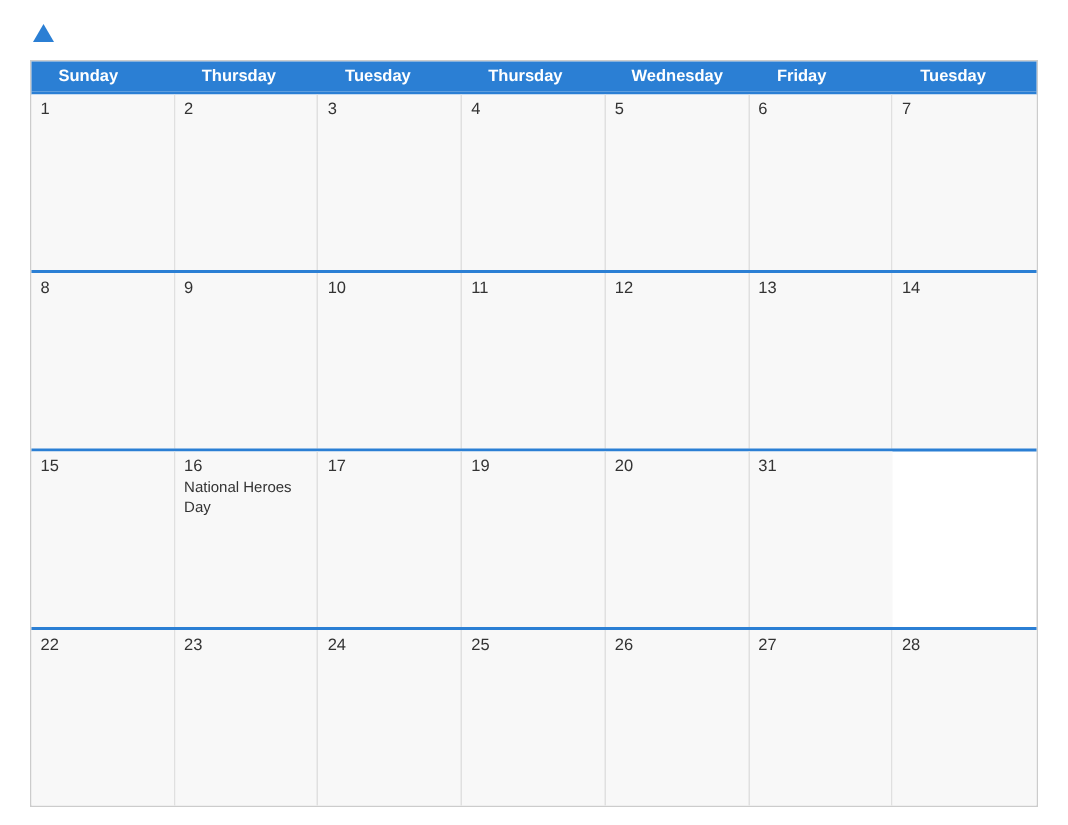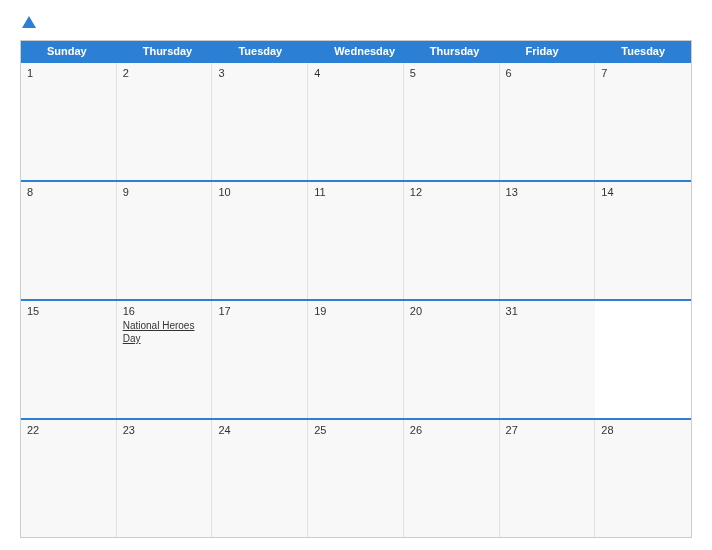--- a/index.html
+++ b/index.html
@@ -78,23 +78,22 @@
     }
     .cal-header-row {
       display: grid;
       grid-template-columns: repeat(7, 1fr);
       background: #2b7fd4;
     }
     .cal-header-cell {
       color: #fff;
       font-size: 11px;
       font-weight: bold;
-      padding: 4px 6px;
+      padding: 4px 18px;
       text-align: left;
-      margin-left: 20px;
     }
     .cal-body {
       flex: 1;
       display: flex;
       flex-direction: column;
     }
     .cal-week {
       flex: 1;
       display: grid;
       grid-template-columns: repeat(7, 1fr);
@@ -115,21 +114,20 @@
     }
     .cal-day-num {
       font-size: 11px;
       color: #333;
       margin-bottom: 2px;
     }
     .cal-event {
       font-size: 10px;
       color: #333;
       line-height: 1.3;
-      text-decoration: underline;
     }
     .cal-cell.empty {
       background: #fff;
     }
   </style>
 </head>
 <body>
 
 <div class="page">
   <div class="header">
@@ -144,22 +142,22 @@
     </div>
     <div class="title"></div>
     <div class="region"></div>
   </div>
 
   <div class="calendar">
     <div class="cal-header-row">
     <div class="cal-header-cell">Sunday</div>
         <div class="cal-header-cell">Thursday</div>
         <div class="cal-header-cell">Tuesday</div>
+        <div class="cal-header-cell">Thursday</div>
         <div class="cal-header-cell">Wednesday</div>
-        <div class="cal-header-cell">Thursday</div>
         <div class="cal-header-cell">Friday</div>
         <div class="cal-header-cell">Tuesday</div>
       </div>
     <div class="cal-body">
     <div class="cal-week">
           <div class="cal-cell">
             <div class="cal-day-num">1</div>
           </div>
           <div class="cal-cell">
             <div class="cal-day-num">2</div>

